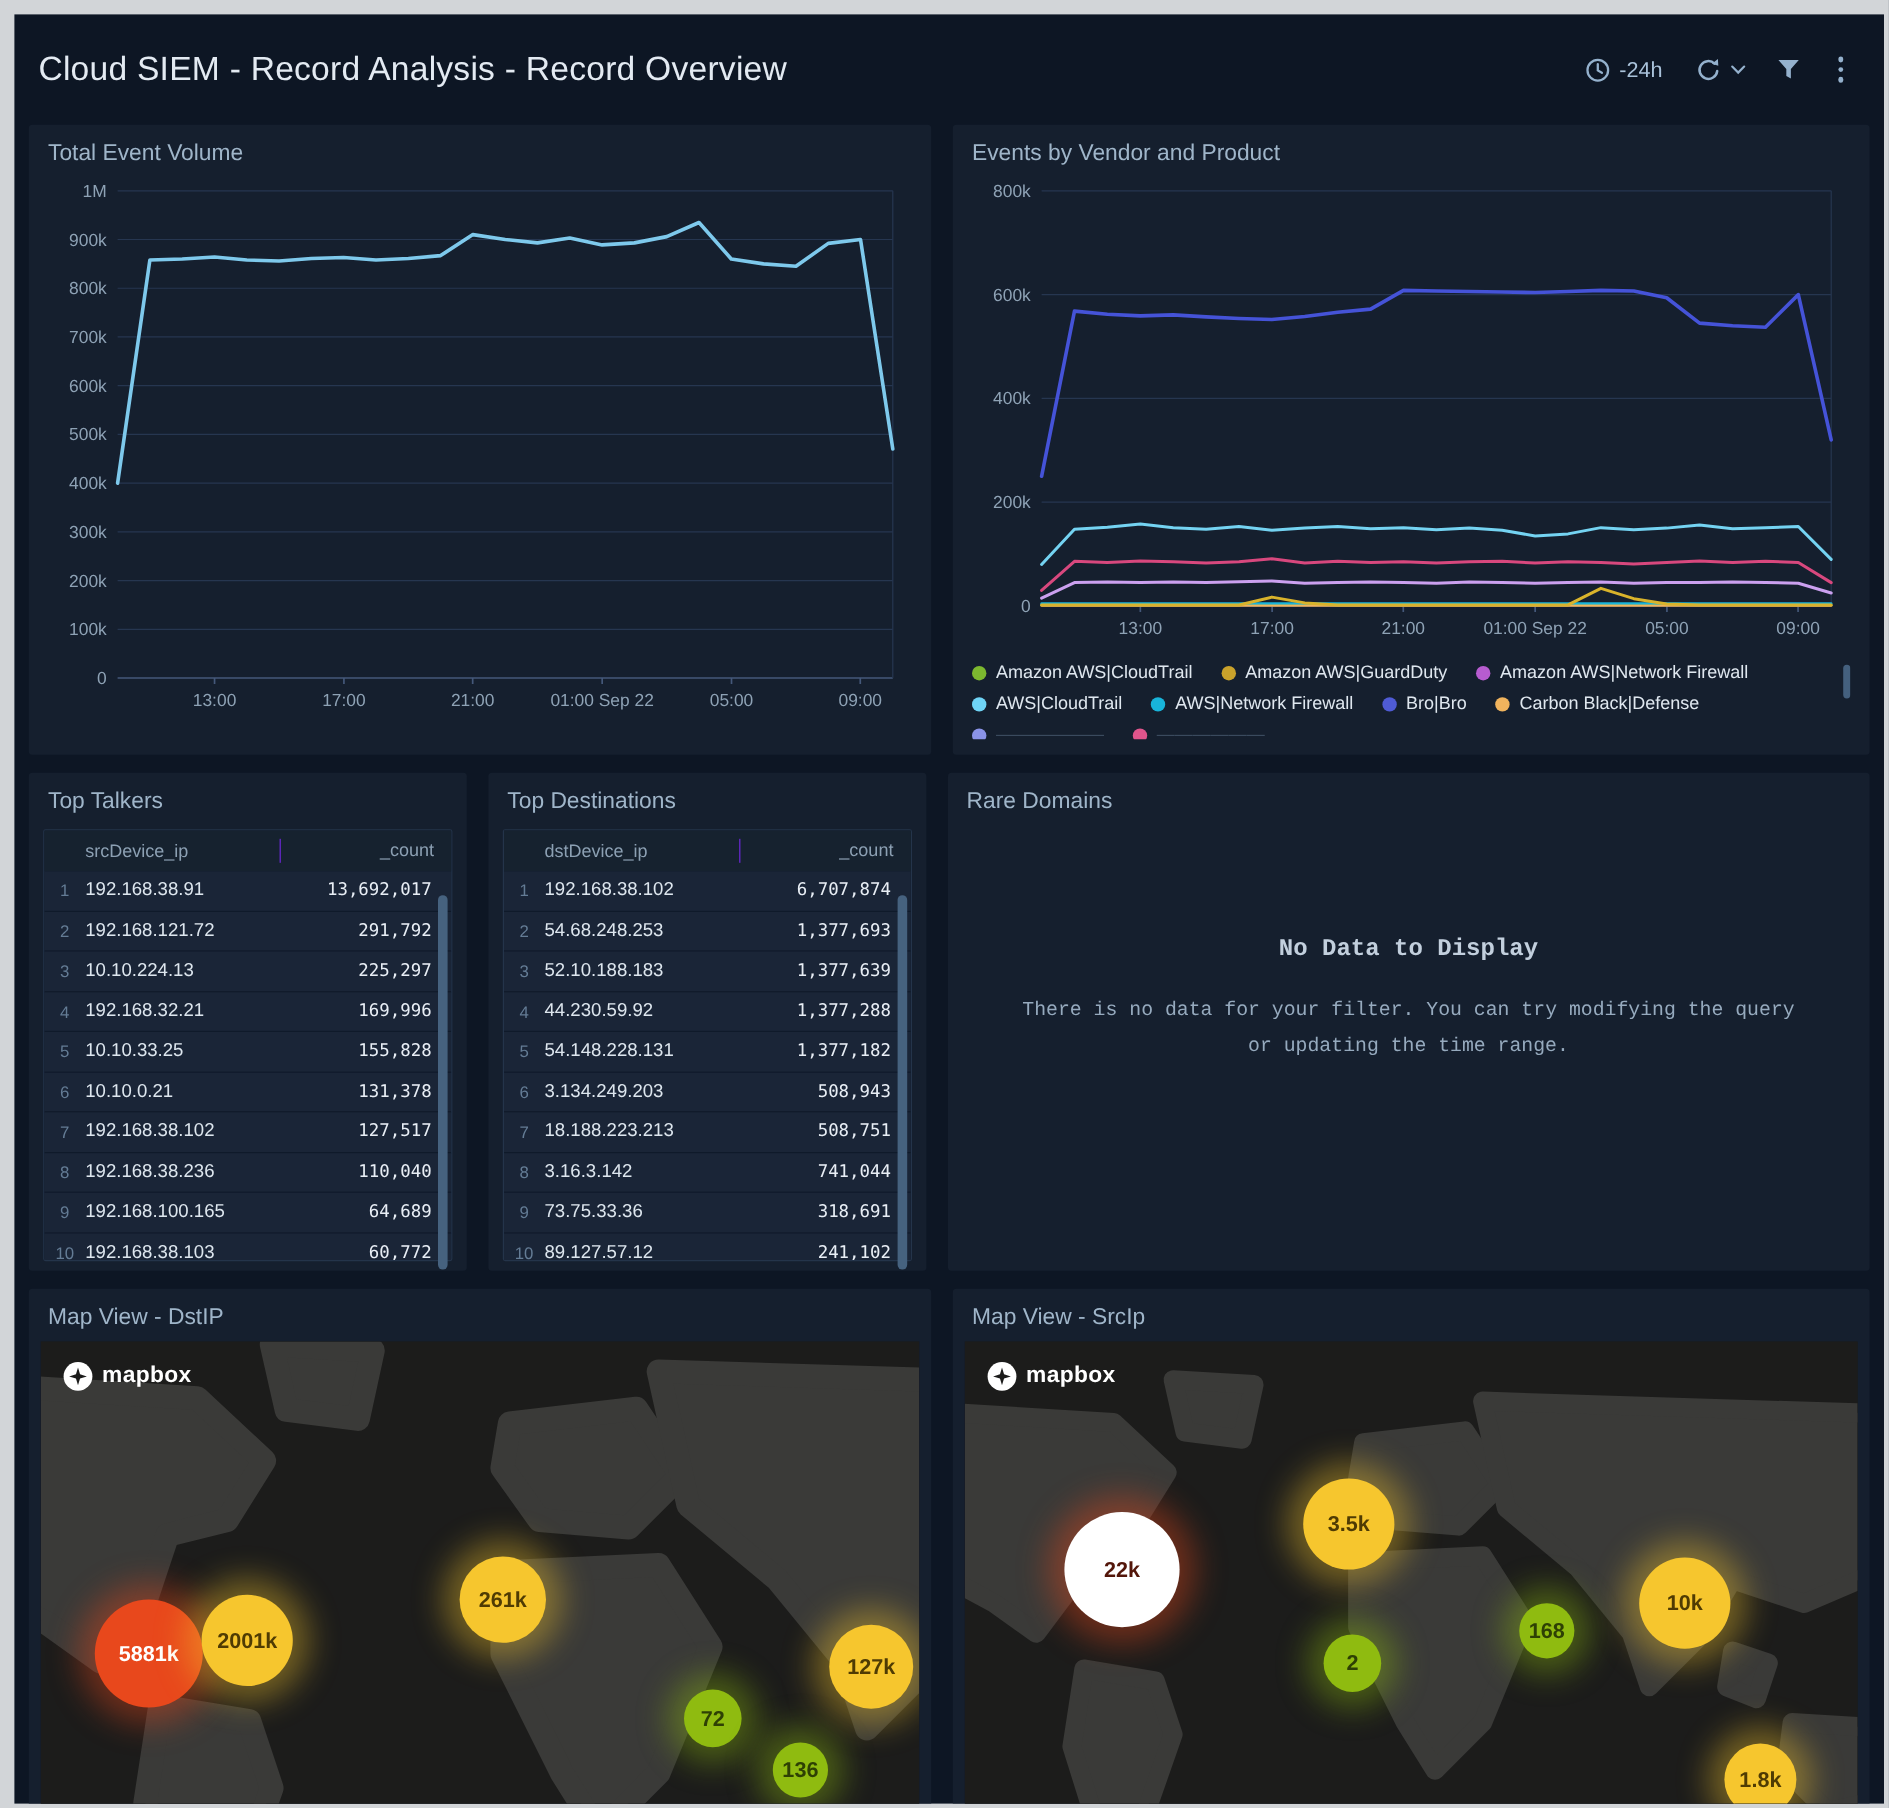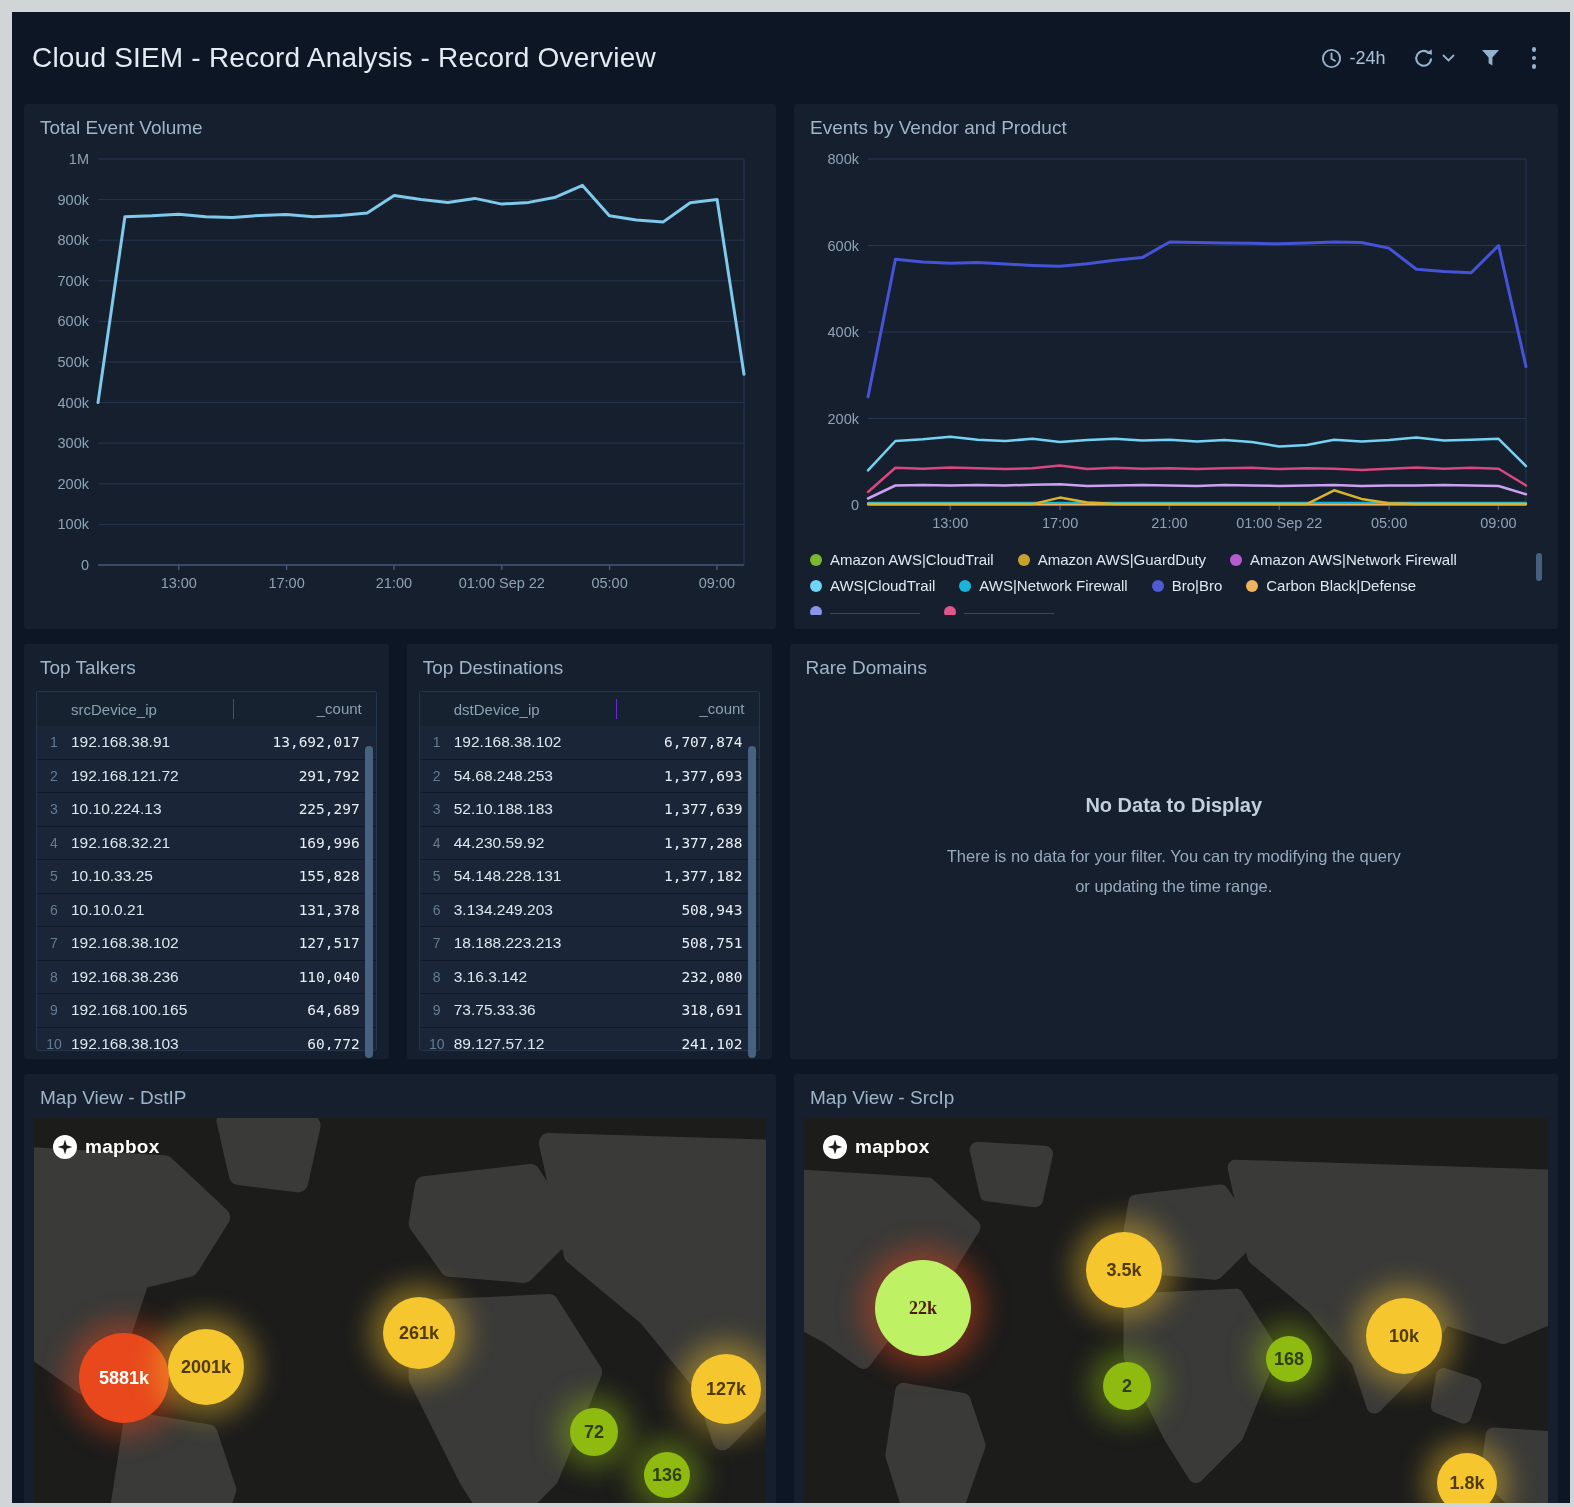--- a/index.html
+++ b/index.html
@@ -46,21 +46,21 @@
   .th.ip{flex:1;}
   .th.count{width:128px;text-align:right;padding-right:14px;border-left:1px solid #6d28d9;height:20px;line-height:20px;}
   .t-body{height:324px;overflow:hidden;position:relative;}
   .tr{display:flex;align-items:center;height:32.5px;background:#1a2537;border-bottom:1px solid #0f1a2a;}
   .td.rank{width:34px;text-align:center;color:#647c95;font-size:14px;}
   .td.ip{flex:1;color:#dde6ee;font-size:15.5px;}
   .td.count{width:150px;text-align:right;padding-right:16px;color:#e8eef5;font-family:"DejaVu Sans Mono",monospace;font-size:14.5px;}
   .t-scroll{position:absolute;right:2px;top:2px;width:8px;height:312px;border-radius:4px;background:#46627f;}
 
   
-  .nodata{position:absolute;top:150px;left:0;right:0;text-align:center;}
+  .nodata{position:absolute;top:136px;left:0;right:0;text-align:center;font-family:Liberation Mono, monospace;}
   .nodata h3{font-size:20px;color:#c2cfdd;margin:0 0 26px;font-weight:700;}
   .nodata p{font-size:16.5px;color:#96aabe;margin:4px 0;line-height:1.6;}
 
   
   .map{position:absolute;left:10px;right:10px;top:44px;bottom:-60px;background:#1c1c1b;overflow:hidden;}
   .map svg.world{position:absolute;inset:0;width:100%;height:100%;}
   .mblogo{position:absolute;left:18px;top:16px;display:flex;align-items:center;gap:7px;z-index:5;}
   .mblogo .mb-text{color:#fff;font-size:19px;font-weight:600;letter-spacing:.3px;}
   .bubble{position:absolute;border-radius:50%;display:flex;align-items:center;justify-content:center;font-weight:700;font-size:18px;z-index:4;cursor:pointer;}
 </style>
@@ -333,21 +333,21 @@
                   <div class="td count">508,943</div>
                 </div>
                 <div class="tr">
                   <div class="td rank">7</div>
                   <div class="td ip">18.188.223.213</div>
                   <div class="td count">508,751</div>
                 </div>
                 <div class="tr">
                   <div class="td rank">8</div>
                   <div class="td ip">3.16.3.142</div>
-                  <div class="td count">232,080</div>
+                  <div class="td count">741,044</div>
                 </div>
                 <div class="tr">
                   <div class="td rank">9</div>
                   <div class="td ip">73.75.33.36</div>
                   <div class="td count">318,691</div>
                 </div>
                 <div class="tr">
                   <div class="td rank">10</div>
                   <div class="td ip">89.127.57.12</div>
                   <div class="td count">241,102</div>
@@ -398,21 +398,21 @@
                 <use href="#worldshape"></use>
               </svg>
           <span class="mblogo">
             <svg width="26" height="26" viewBox="0 0 26 26">
               <circle cx="13" cy="13" r="12" fill="#ffffff"></circle>
               <path d="M13 5.6l1.7 5.7 5.7 1.7-5.7 1.7L13 20.4l-1.7-5.7-5.7-1.7 5.7-1.7z" fill="#1c1c1b"></path>
             </svg>
             <span class="mb-text">mapbox</span>
           </span>
 
-        <div class="bubble" style="left: 71px; top: 142px; width: 96px; height: 96px; background: #bef264; color: rgb(83, 22, 10); box-shadow: rgba(232, 72, 28, 0.4) 0px 0px 26px 14px; font-family: Liberation Serif, serif;">22k</div>
+        <div class="bubble" style="left: 83px; top: 142px; width: 96px; height: 96px; background: #ffffff; color: rgb(83, 22, 10); box-shadow: rgba(232, 72, 28, 0.4) 0px 0px 26px 14px;">22k</div>
               <div class="bubble" style="left: 282px; top: 114px; width: 76px; height: 76px; background: rgb(246, 198, 46); color: rgb(79, 59, 3); box-shadow: rgba(246, 198, 46, 0.4) 0px 0px 26px 14px;">3.5k</div>
               <div class="bubble" style="left: 299px; top: 244px; width: 48px; height: 48px; background: rgb(143, 187, 16); color: rgb(46, 64, 4); box-shadow: rgba(143, 187, 16, 0.4) 0px 0px 26px 14px;">2</div>
               <div class="bubble" style="left: 462px; top: 218px; width: 46px; height: 46px; background: rgb(143, 187, 16); color: rgb(46, 64, 4); box-shadow: rgba(143, 187, 16, 0.4) 0px 0px 26px 14px;">168</div>
               <div class="bubble" style="left: 562px; top: 180px; width: 76px; height: 76px; background: rgb(246, 198, 46); color: rgb(79, 59, 3); box-shadow: rgba(246, 198, 46, 0.4) 0px 0px 26px 14px;">10k</div>
               <div class="bubble" style="left: 633px; top: 335px; width: 60px; height: 60px; background: rgb(246, 198, 46); color: rgb(79, 59, 3); box-shadow: rgba(246, 198, 46, 0.4) 0px 0px 26px 14px;">1.8k</div>
             </div>
       </section>
     </div>
 
   </main>

